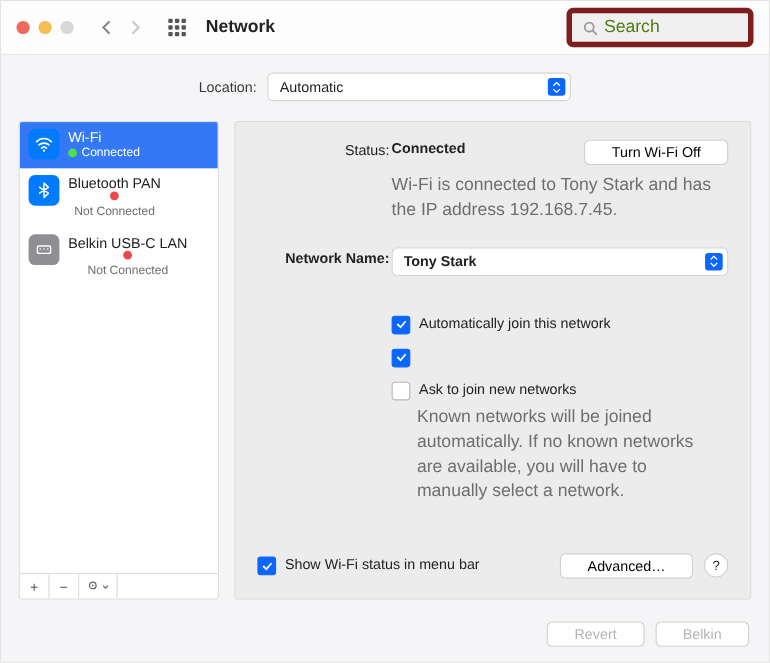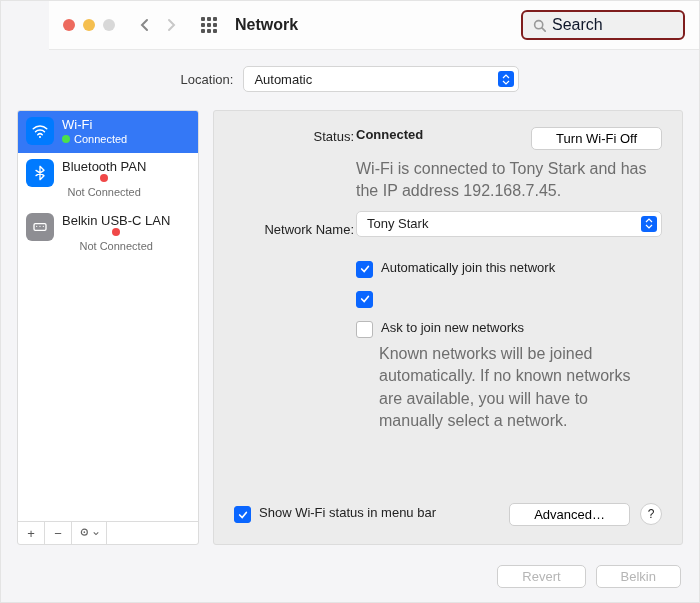--- a/index.html
+++ b/index.html
@@ -17,31 +17,31 @@
 }
 html,body { margin:0; padding:0; font-family: -apple-system, "Helvetica Neue", Arial, sans-serif; background:#fafafa; color:var(--text);}
 .window {
   width:700px; height:603px; box-sizing:border-box;
   background: var(--bg);
   display:flex; flex-direction:column;
   border:1px solid #e4e4e4;
 }
 .titlebar {
   height:48px; display:flex; align-items:center; gap:12px;
-  padding:0 14px; background:var(--toolbar-bg); border-bottom:1px solid #e8e8e8;margin-left:48px;
+  padding:0 14px; background:var(--toolbar-bg); border-bottom:1px solid #e8e8e8;
 }
 .traffic { display:flex; gap:8px; margin-right:6px;}
 .tl-dot { width:12px; height:12px; border-radius:50%;}
 .tl-close{background:#ed6a5e;} .tl-min{background:#f5bf4f;} .tl-max{background:#d8d8d8;}
 .nav-arrows{display:flex;gap:2px;color:#6a6a6a;}
 .nav-btn{width:24px;height:24px;display:flex;align-items:center;justify-content:center;border-radius:4px;}
 .grid-ico{display:grid;grid-template-columns:repeat(3,4px);grid-template-rows:repeat(3,4px);gap:2px;margin:0 6px;}
 .grid-ico span{background:#555;border-radius:1px;}
 .title{font-weight:600;font-size:16px;}
-.searchbox{margin-left:auto;display:flex;align-items:center;gap:6px;background:#f0f0f0;border:2px solid #7f1d1d;border-radius:6px;padding:4px 10px;color:#0f172a;width:140px;}
+.searchbox{margin-left:auto;display:flex;align-items:center;gap:6px;background:#f0f0f0;border:5px solid #7f1d1d;border-radius:6px;padding:4px 10px;color:#4d7c0f;width:140px;}
 
 .location-row{display:flex;align-items:center;justify-content:center;gap:10px;padding:16px 0 18px;}
 .label{font-size:13px;color:#3a3a3a;text-align:right;}
 .popup{display:flex;align-items:center;justify-content:space-between;background:#fff;border:1px solid #d5d5d5;border-radius:5px;padding:4px 4px 4px 10px;font-size:13px;min-width:260px;}
 .stepper{display:flex;flex-direction:column;gap:1px;background:var(--accent);border-radius:3px;padding:1px 2px;width:12px;height:14px;justify-content:center;align-items:center;}
 .stepper svg{display:block;}
 
 .body{flex:1;display:flex;gap:14px;padding:0 16px 10px;}
 
 .sidebar{width:180px;background:var(--sidebar-bg);border:1px solid var(--panel-border);border-radius:3px;display:flex;flex-direction:column;overflow:hidden;}
@@ -214,38 +214,38 @@
         <span class="status-val">Connected</span>
         <span style="flex:1"></span>
         <button class="btn">Turn Wi-Fi Off</button>
       </div>
     </div>
     <div class="row">
       <div class="lab"></div>
       <div class="val note">Wi-Fi is connected to Tony Stark and has the IP address 192.168.7.45.</div>
     </div>
 
-    <div class="row" style="align-items:flex-end;">
+    <div class="row" style="margin-top:14px;align-items:flex-start;font-weight:bold;">
       <div class="lab">Network Name:</div>
       <div class="val">
         <div class="popup" style="min-width:0;">
           <span>Tony Stark</span>
           <span class="stepper">
             <svg width="8" height="5" viewBox="0 0 8 5">
                   <path d="M1 4 L4 1 L7 4" stroke="#fff" stroke-width="1.2" fill="none"></path>
                 </svg>
             <svg width="8" height="5" viewBox="0 0 8 5">
                   <path d="M1 1 L4 4 L7 1" stroke="#fff" stroke-width="1.2" fill="none"></path>
                 </svg>
           </span>
         </div>
       </div>
     </div>
 
-    <div class="row" style="margin-top:10px;">
+    <div class="row" style="margin-top:22px;">
       <div class="lab"></div>
       <div class="val">
         <label class="cb checked">
           <span class="box">
                 <svg width="10" height="10" viewBox="0 0 12 12">
                   <path d="M2 6 L5 9 L10 3" stroke="#fff" stroke-width="2" fill="none" stroke-linecap="round"></path>
                 </svg>
               </span>
           <span>Automatically join this network</span>
         </label>

